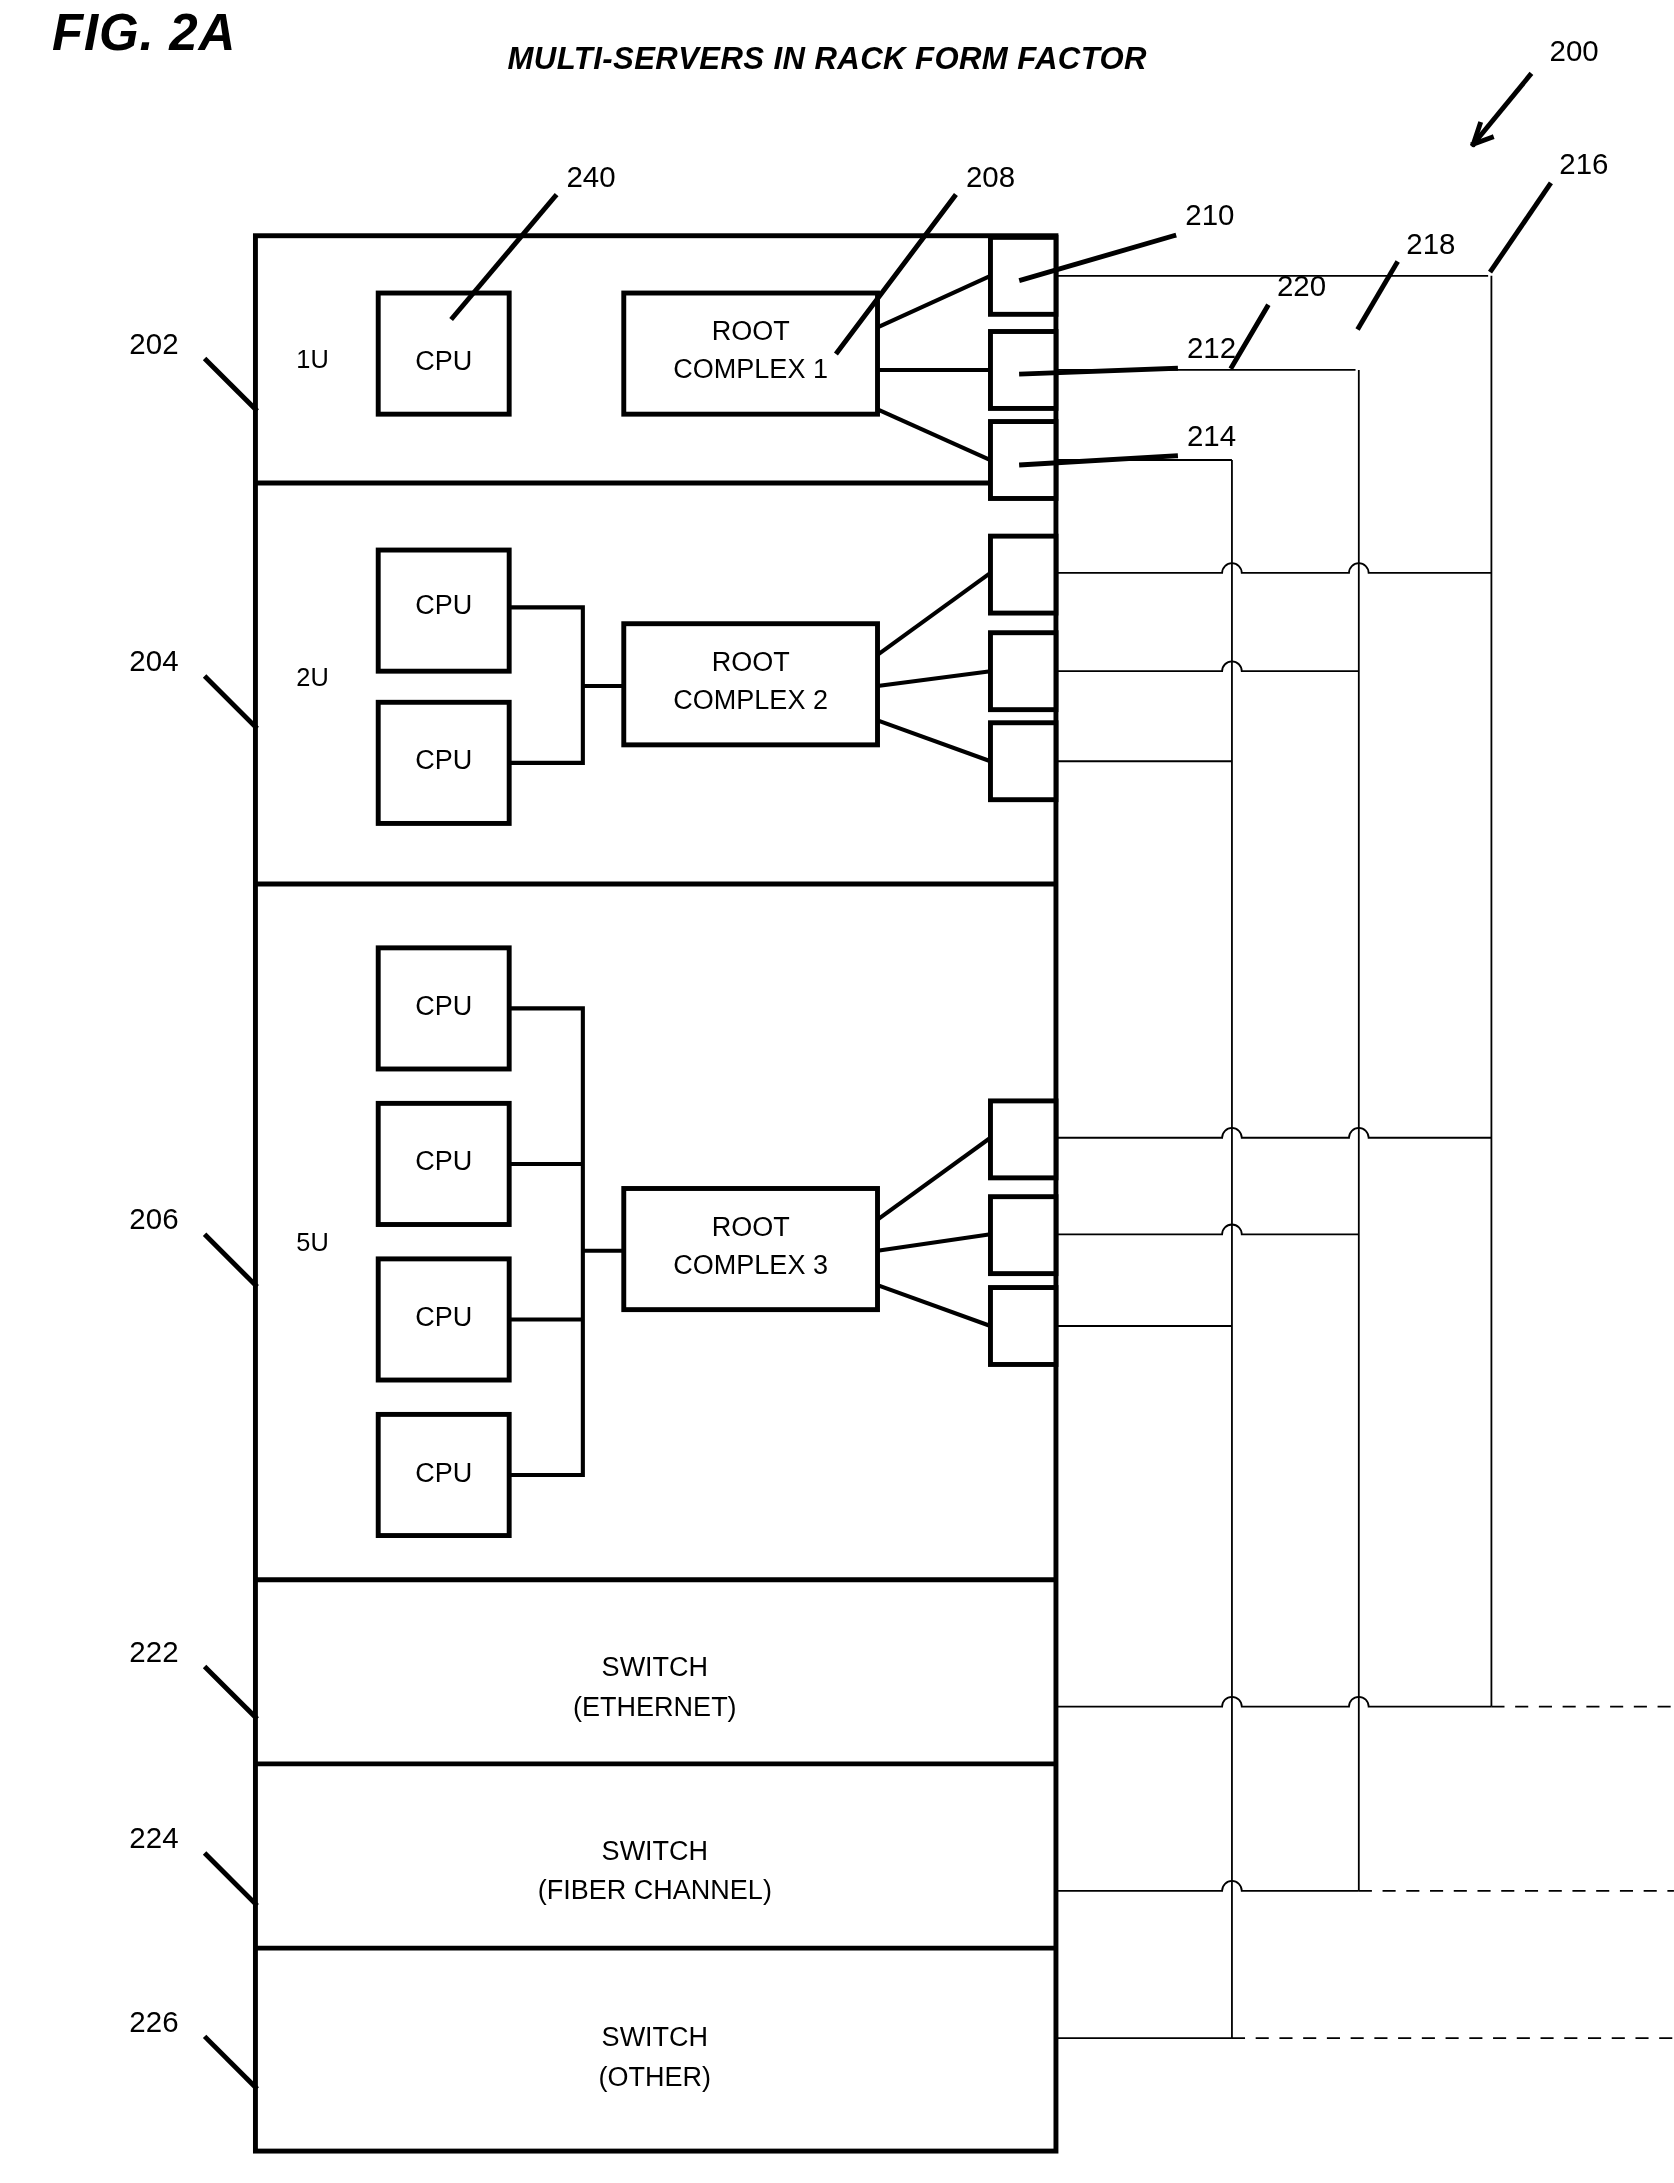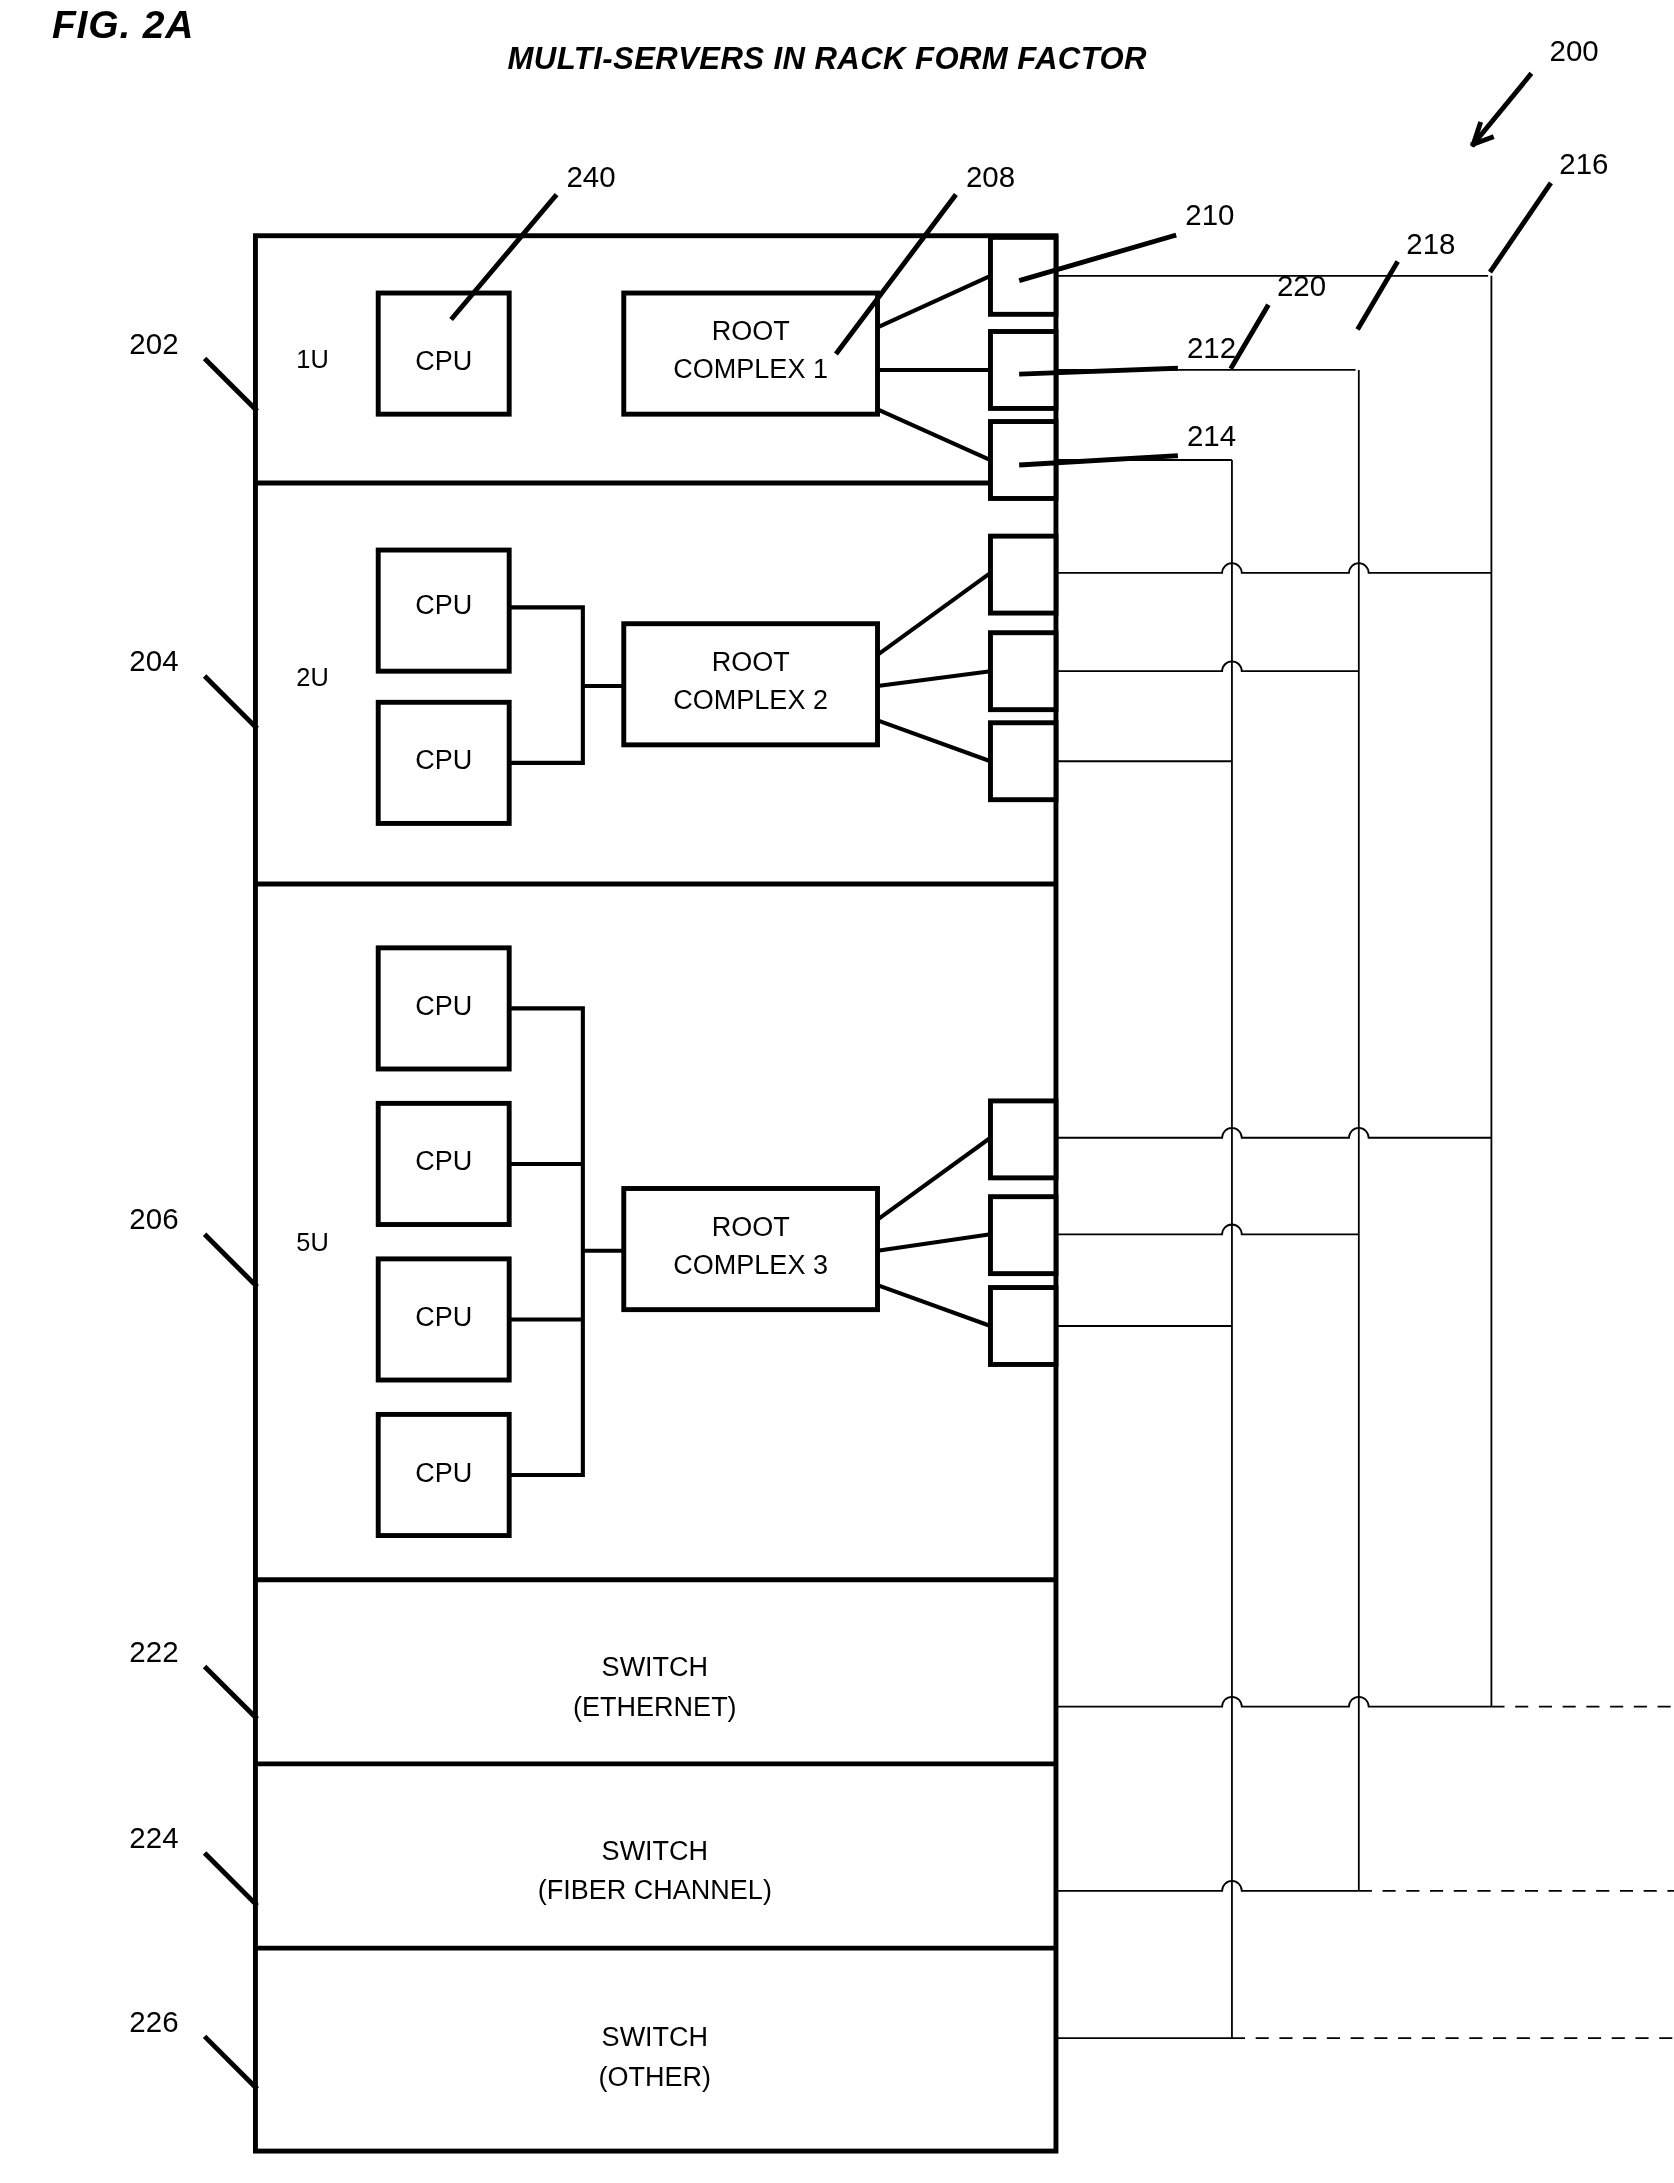--- a/index.html
+++ b/index.html
@@ -4,21 +4,21 @@
 <style>
   html,body{margin:0;padding:0;background:#ffffff;}
   body{width:1674px;height:2183px;overflow:hidden;
        font-family:"Liberation Sans", sans-serif;color:#000;}
   #fig{position:relative;width:1674px;height:2183px;}
   svg{position:absolute;left:0;top:0;width:1674px;height:2183px;display:block;}
   .fig-label{
     position:absolute;
     font-family:"Liberation Sans", sans-serif;
     font-style:italic;font-weight:bold;
-    font-size:39px;letter-spacing:0.8px;
+    font-size:51px;letter-spacing:0.8px;
     left:52px;top:3.3px;white-space:nowrap;
   }
   text{font-family:"Liberation Sans", sans-serif;fill:#000;}
   .ttl{font-size:38px;font-style:italic;font-weight:600;letter-spacing:.5px;}
   .ref{font-size:36px;}
   .blk{font-size:33px;}
   .unit{font-size:31px;}
   .thick{fill:none;stroke:#000;stroke-width:6;}
   .thickbox{fill:#fff;stroke:#000;stroke-width:6;}
   .lead{fill:none;stroke:#000;stroke-width:6;stroke-linecap:square;}

